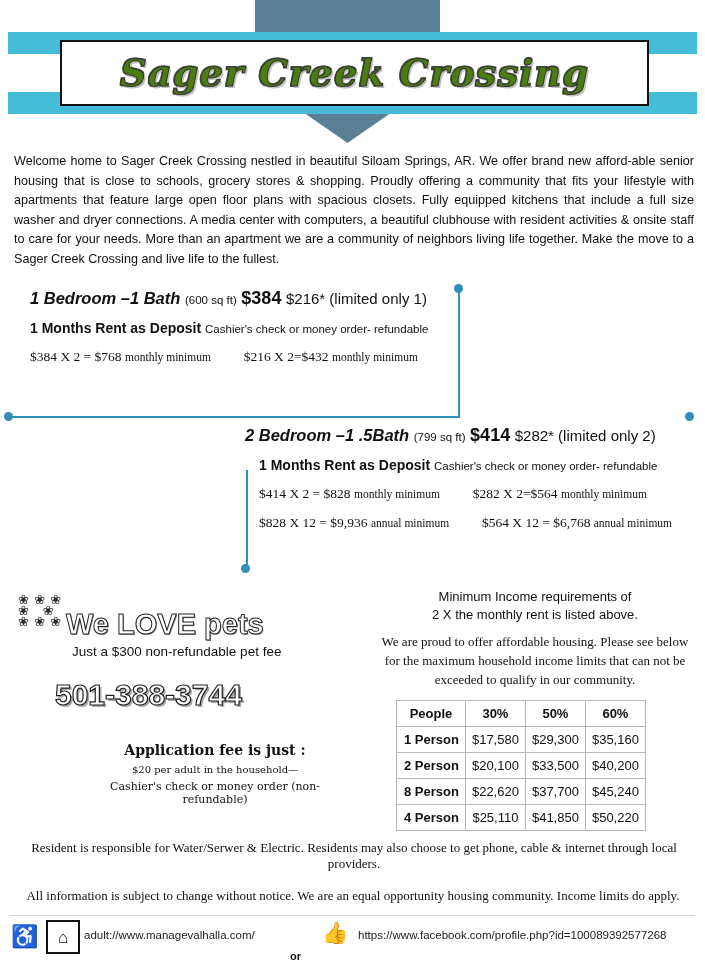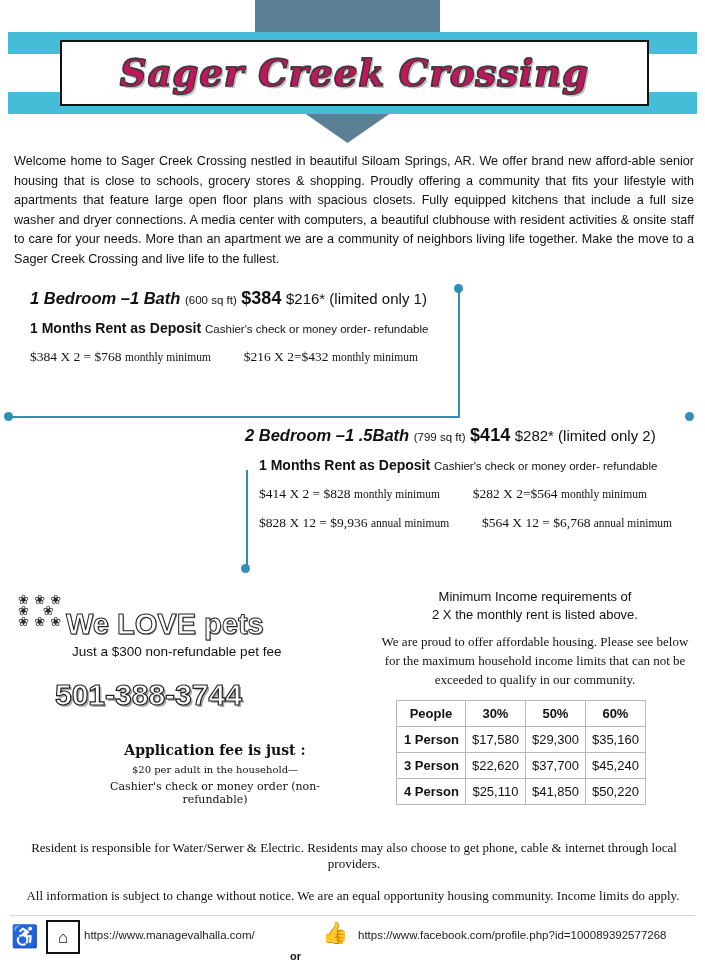--- a/index.html
+++ b/index.html
@@ -42,21 +42,21 @@
     background:#ffffff;
     border:2px solid #111;
     display:flex;align-items:center;justify-content:center;
   }
   .title-box span{
     font-family:"DejaVu Serif", serif;
     font-style:italic;
     font-weight:bold;
     font-size:37px;
     letter-spacing:1px;
-    color:#be185d;
+    color:#4d7c0f;
     -webkit-text-stroke:1px #333;
     text-shadow:
        2px 2px 0 #bfbfbf,
       -1px -1px 0 #555,
        1px -1px 0 #555,
       -1px  1px 0 #555,
        1px  1px 0 #555;
   }
 
   
@@ -299,21 +299,27 @@
     </tr>
   </thead>
   <tbody>
     <tr>
       <td class="people">1 Person</td>
       <td>$17,580</td>
       <td>$29,300</td>
       <td>$35,160</td>
     </tr>
     <tr>
-      <td class="people">3 Person</td>
+      <td class="people">2 Person</td>
+      <td>$20,100</td>
+      <td>$33,500</td>
+      <td>$40,200</td>
+    </tr>
+    <tr>
+      <td class="people">8 Person</td>
       <td>$22,620</td>
       <td>$37,700</td>
       <td>$45,240</td>
     </tr>
     <tr>
       <td class="people">4 Person</td>
       <td>$25,110</td>
       <td>$41,850</td>
       <td>$50,220</td>
     </tr>
@@ -322,17 +328,17 @@
 
 <div class="note1">Resident is responsible for Water/Serwer &amp; Electric. Residents may also choose to get phone, cable &amp; internet through local providers.</div>
 <div class="note2">All information is subject to change without notice. We are an equal opportunity housing community. Income limits do apply.</div>
 
 <div class="footer">
   <div class="fline"></div>
   <div class="ficons">
     <div class="icon-box">♿</div>
     <div class="icon-box eho">⌂</div>
   </div>
-  <div class="url1">https://www.managevalhalla.com/</div>
+  <div class="url1">adult://www.managevalhalla.com/</div>
   <div class="orword">or</div>
   <div class="thumb">👍</div>
   <div class="url2">https://www.facebook.com/profile.php?id=100089392577268</div>
 </div>
 
 </body></html>

